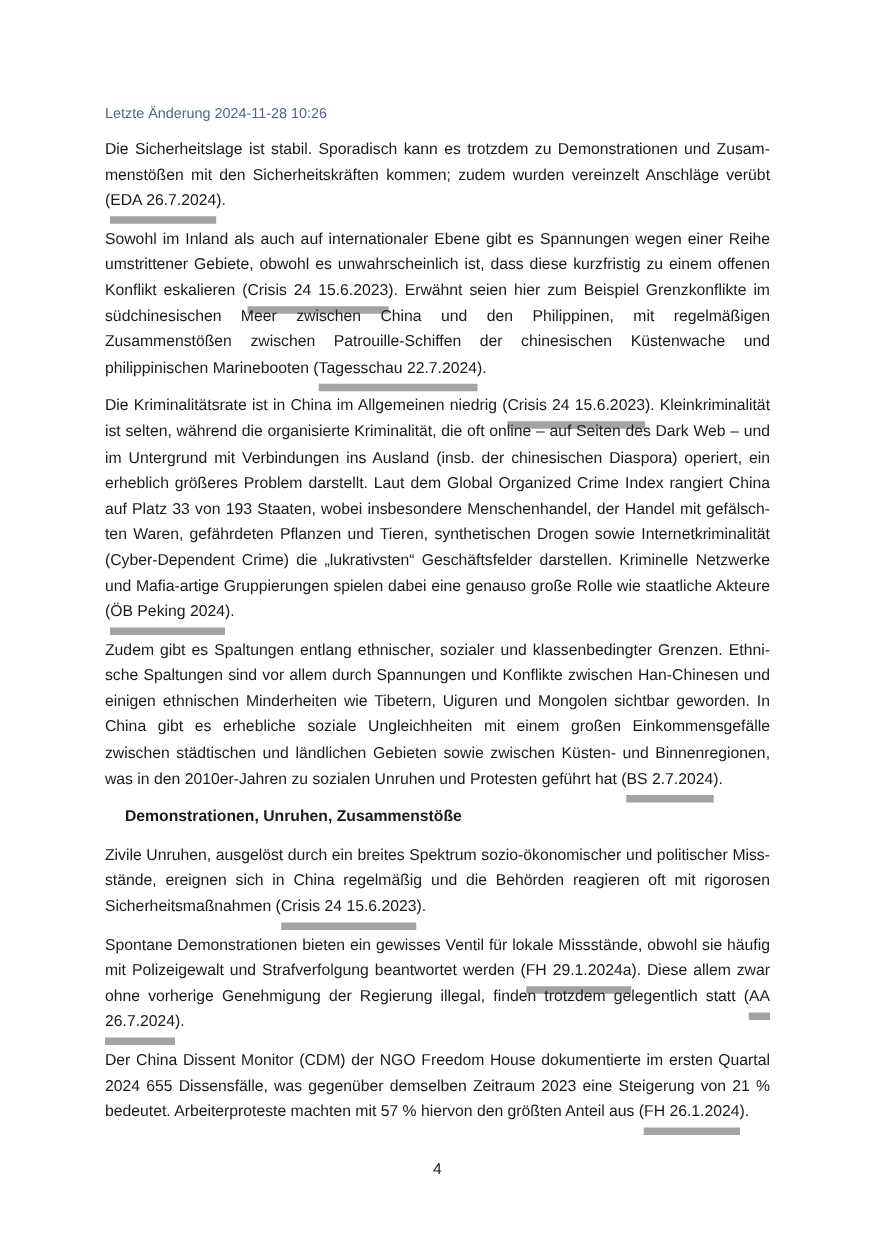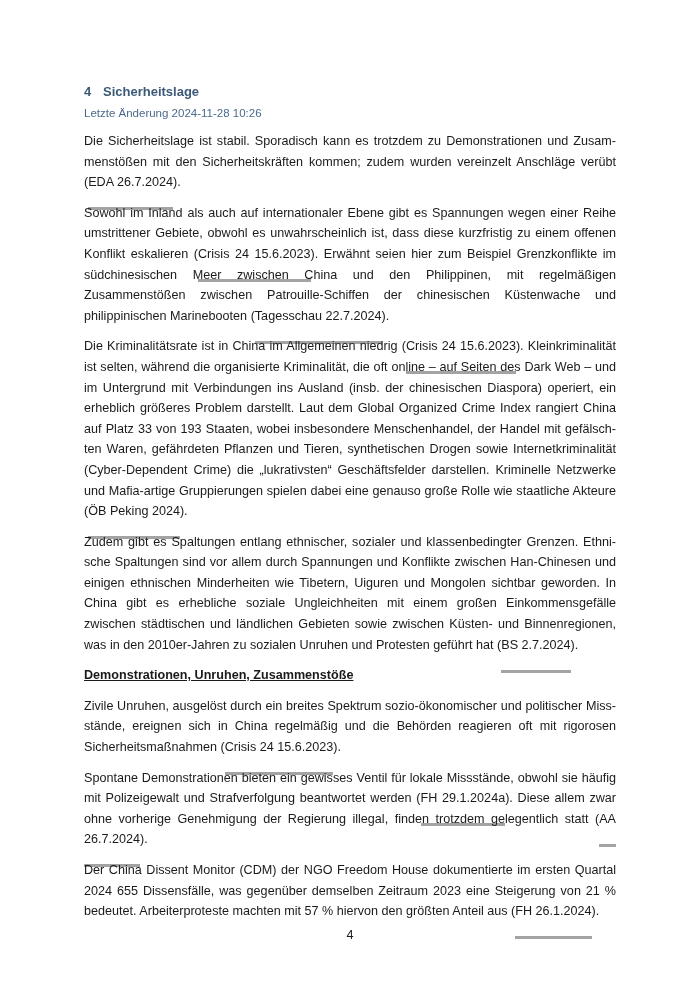--- a/index.html
+++ b/index.html
@@ -42,46 +42,44 @@
       font-size: 12.6px;
       line-height: 20.6px;
       margin: 0 0 10px 0;
       text-align: justify;
       hyphens: manual;
     }
     .subheading {
       font-size: 12.6px;
       font-weight: bold;
       line-height: 20.6px;
-      margin: 0 0 10px 0;
-      text-decoration: underline;
+      margin: 0 0 10px 16px;
     }
     a.ref {
       color: #1a1a1a;
       text-decoration: none;
-      border-bottom: 3px solid #a3a3a3;
-      padding-bottom: 18px;
+      border-bottom: 6px solid #a3a3a3;
+      padding-bottom: 6px;
       cursor: pointer;
     }
     .page-number {
       position: absolute;
       top: 928px;
       left: 0;
       width: 700px;
       text-align: center;
       font-size: 12.6px;
       color: #1a1a1a;
     }
   </style>
 </head>
 <body>
 
 <div class="page">
 
-  <div class="section-heading"><span class="num">4</span><span>Sicherheitslage</span></div>
   <div class="last-change">Letzte Änderung 2024-11-28 10:26</div>
 
   <p class="body"><span>Die Sicherheitslage ist stabil. Sporadisch kann es trotzdem zu Demonstrationen und Zusam­menstößen mit den Sicherheitskräften kommen; zudem wurden vereinzelt Anschläge verübt (</span><a class="ref">EDA 26.7.2024</a><span>).</span></p>
 
   <p class="body"><span>Sowohl im Inland als auch auf internationaler Ebene gibt es Spannungen wegen einer Reihe umstrittener Gebiete, obwohl es unwahrscheinlich ist, dass diese kurzfristig zu einem offenen Konflikt eskalieren (</span><a class="ref">Crisis 24 15.6.2023</a><span>). Erwähnt seien hier zum Beispiel Grenzkonflikte im süd­chinesischen Meer zwischen China und den Philippinen, mit regelmäßigen Zusammenstößen zwischen Patrouille-Schiffen der chinesischen Küstenwache und philippinischen Marinebooten (</span><a class="ref">Tagesschau 22.7.2024</a><span>).</span></p>
 
   <p class="body"><span>Die Kriminalitätsrate ist in China im Allgemeinen niedrig (</span><a class="ref">Crisis 24 15.6.2023</a><span>). Kleinkriminalität ist selten, während die organisierte Kriminalität, die oft online – auf Seiten des Dark Web – und im Untergrund mit Verbindungen ins Ausland (insb. der chinesischen Diaspora) operiert, ein erheblich größeres Problem darstellt. Laut dem Global Organized Crime Index rangiert China auf Platz 33 von 193 Staaten, wobei insbesondere Menschenhandel, der Handel mit gefälsch­ten Waren, gefährdeten Pflanzen und Tieren, synthetischen Drogen sowie Internetkriminalität (Cyber-Dependent Crime) die „lukrativsten“ Geschäftsfelder darstellen. Kriminelle Netzwerke und Mafia-artige Gruppierungen spielen dabei eine genauso große Rolle wie staatliche Akteure (</span><a class="ref">ÖB Peking 2024</a><span>).</span></p>
 
   <p class="body"><span>Zudem gibt es Spaltungen entlang ethnischer, sozialer und klassenbedingter Grenzen. Ethni­sche Spaltungen sind vor allem durch Spannungen und Konflikte zwischen Han-Chinesen und einigen ethnischen Minderheiten wie Tibetern, Uiguren und Mongolen sichtbar geworden. In China gibt es erhebliche soziale Ungleichheiten mit einem großen Einkommensgefälle zwischen städtischen und ländlichen Gebieten sowie zwischen Küsten- und Binnenregionen, was in den 2010er-Jahren zu sozialen Unruhen und Protesten geführt hat (</span><a class="ref">BS 2.7.2024</a><span>).</span></p>
 

